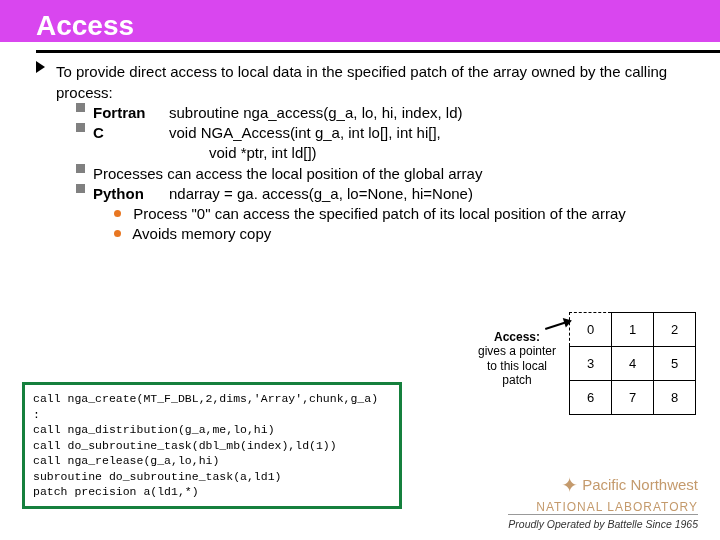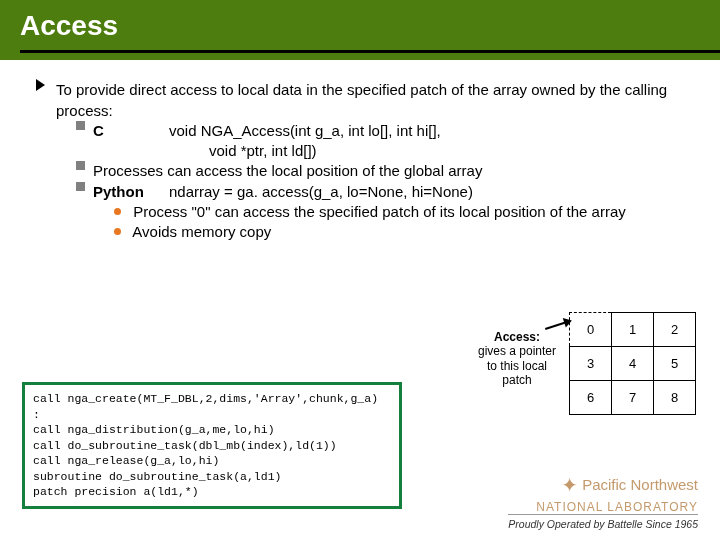--- a/index.html
+++ b/index.html
@@ -1,17 +1,17 @@
 <!DOCTYPE html>
 <html><head>
 <meta charset="utf-8">
 <style>
   * { margin: 0; padding: 0; box-sizing: border-box; }
   body { width: 720px; height: 540px; font-family: Arial, sans-serif; background: #fff; position: relative; overflow: hidden; }
-  .header { background: #4d7c0f; height: 60px; padding: 10px 0 0 20px; }
+  .header { background: #d946ef; height: 42px; padding: 10px 0 0 36px; }
   .header h1 { color: #fff; font-size: 28px; font-weight: bold; }
   .underline { background: #000; height: 3px; margin-top: 8px; }
   .content { padding: 18px 24px 0 36px; font-size: 15px; line-height: 1.35; }
   .tri-bullet { display: inline-block; width: 0; height: 0; border-top: 6px solid transparent; border-bottom: 6px solid transparent; border-left: 9px solid #000; margin-right: 8px; vertical-align: 2px; }
   .sq-bullet { display: inline-block; width: 9px; height: 9px; background: #808080; margin-right: 8px; vertical-align: 1px; }
   .dot-bullet { display: inline-block; width: 7px; height: 7px; background: #e87722; border-radius: 50%; margin-right: 8px; vertical-align: 2px; }
   .main-item { margin-bottom: 0; }
   .main-text { display: block; margin-left: 20px; margin-top: -18px; }
   .sub1 { margin-left: 40px; }
   .sub1-row { display: flex; }
@@ -44,20 +44,25 @@
   <div class="underline"></div>
 </div>
 
 <div class="content">
   <div class="main-item">
     <span class="tri-bullet"></span>
     <span class="main-text">To provide direct access to local data in the specified patch of the array owned by the calling process:</span>
   </div>
 
   <div class="sub1">
+    <div class="sub1-row">
+      <span class="sq-bullet"></span>
+      <span class="lang-label">Fortran</span>
+      <span>subroutine nga_access(g_a, lo, hi, index, ld)</span>
+    </div>
     <div class="sub1-row">
       <span class="sq-bullet"></span>
       <span class="lang-label">C</span>
       <span>void NGA_Access(int g_a, int lo[], int hi[],</span>
     </div>
     <div class="sub1-cont">void *ptr, int ld[])</div>
     <div class="sub1-row">
       <span class="sq-bullet"></span>
       <span>Processes can access the local position of the global array</span>
     </div>

